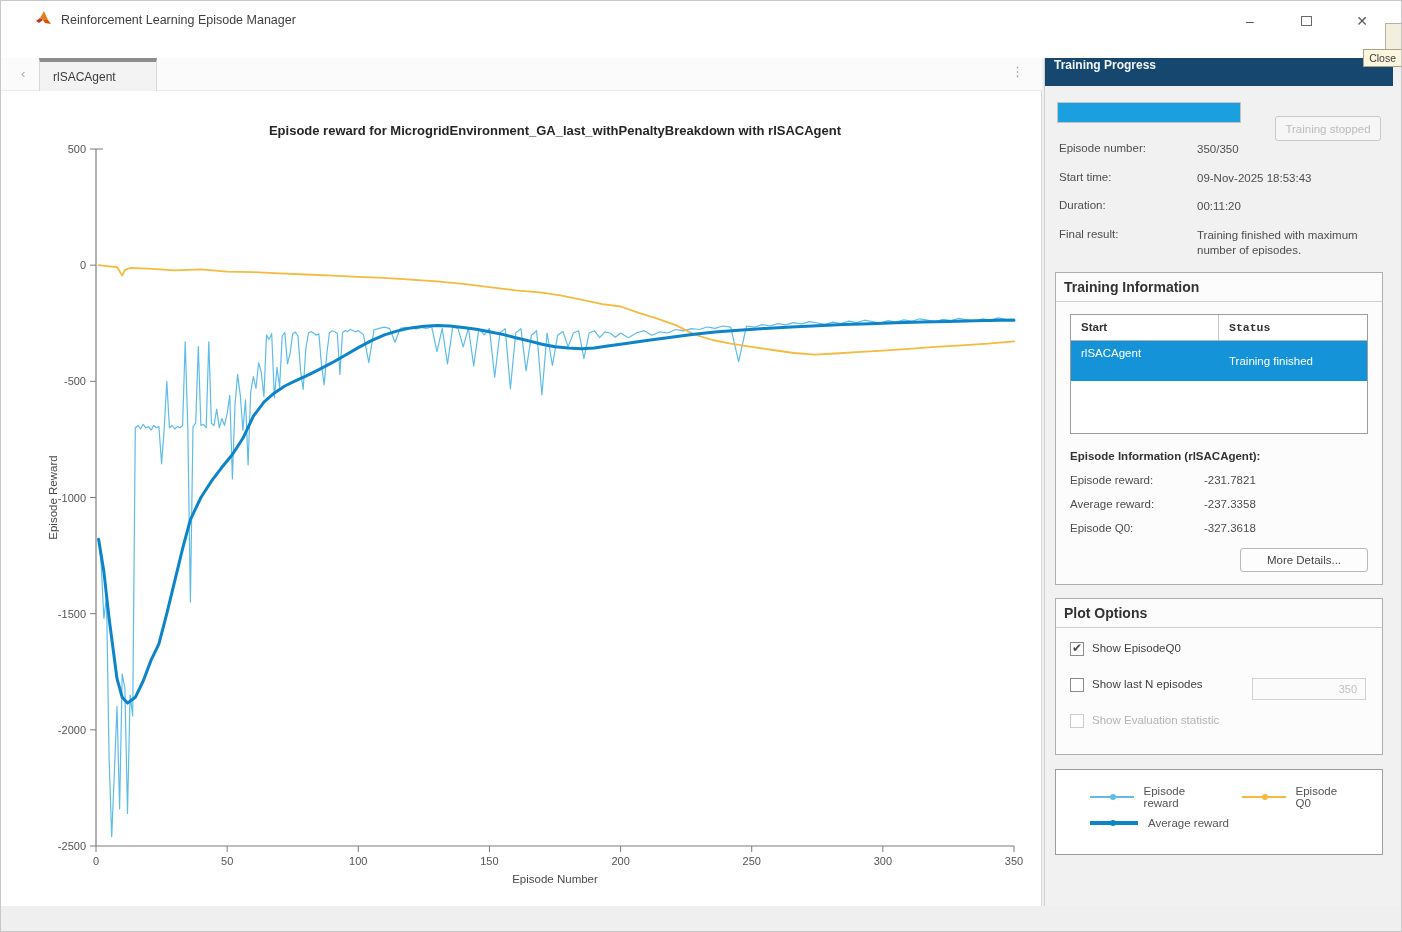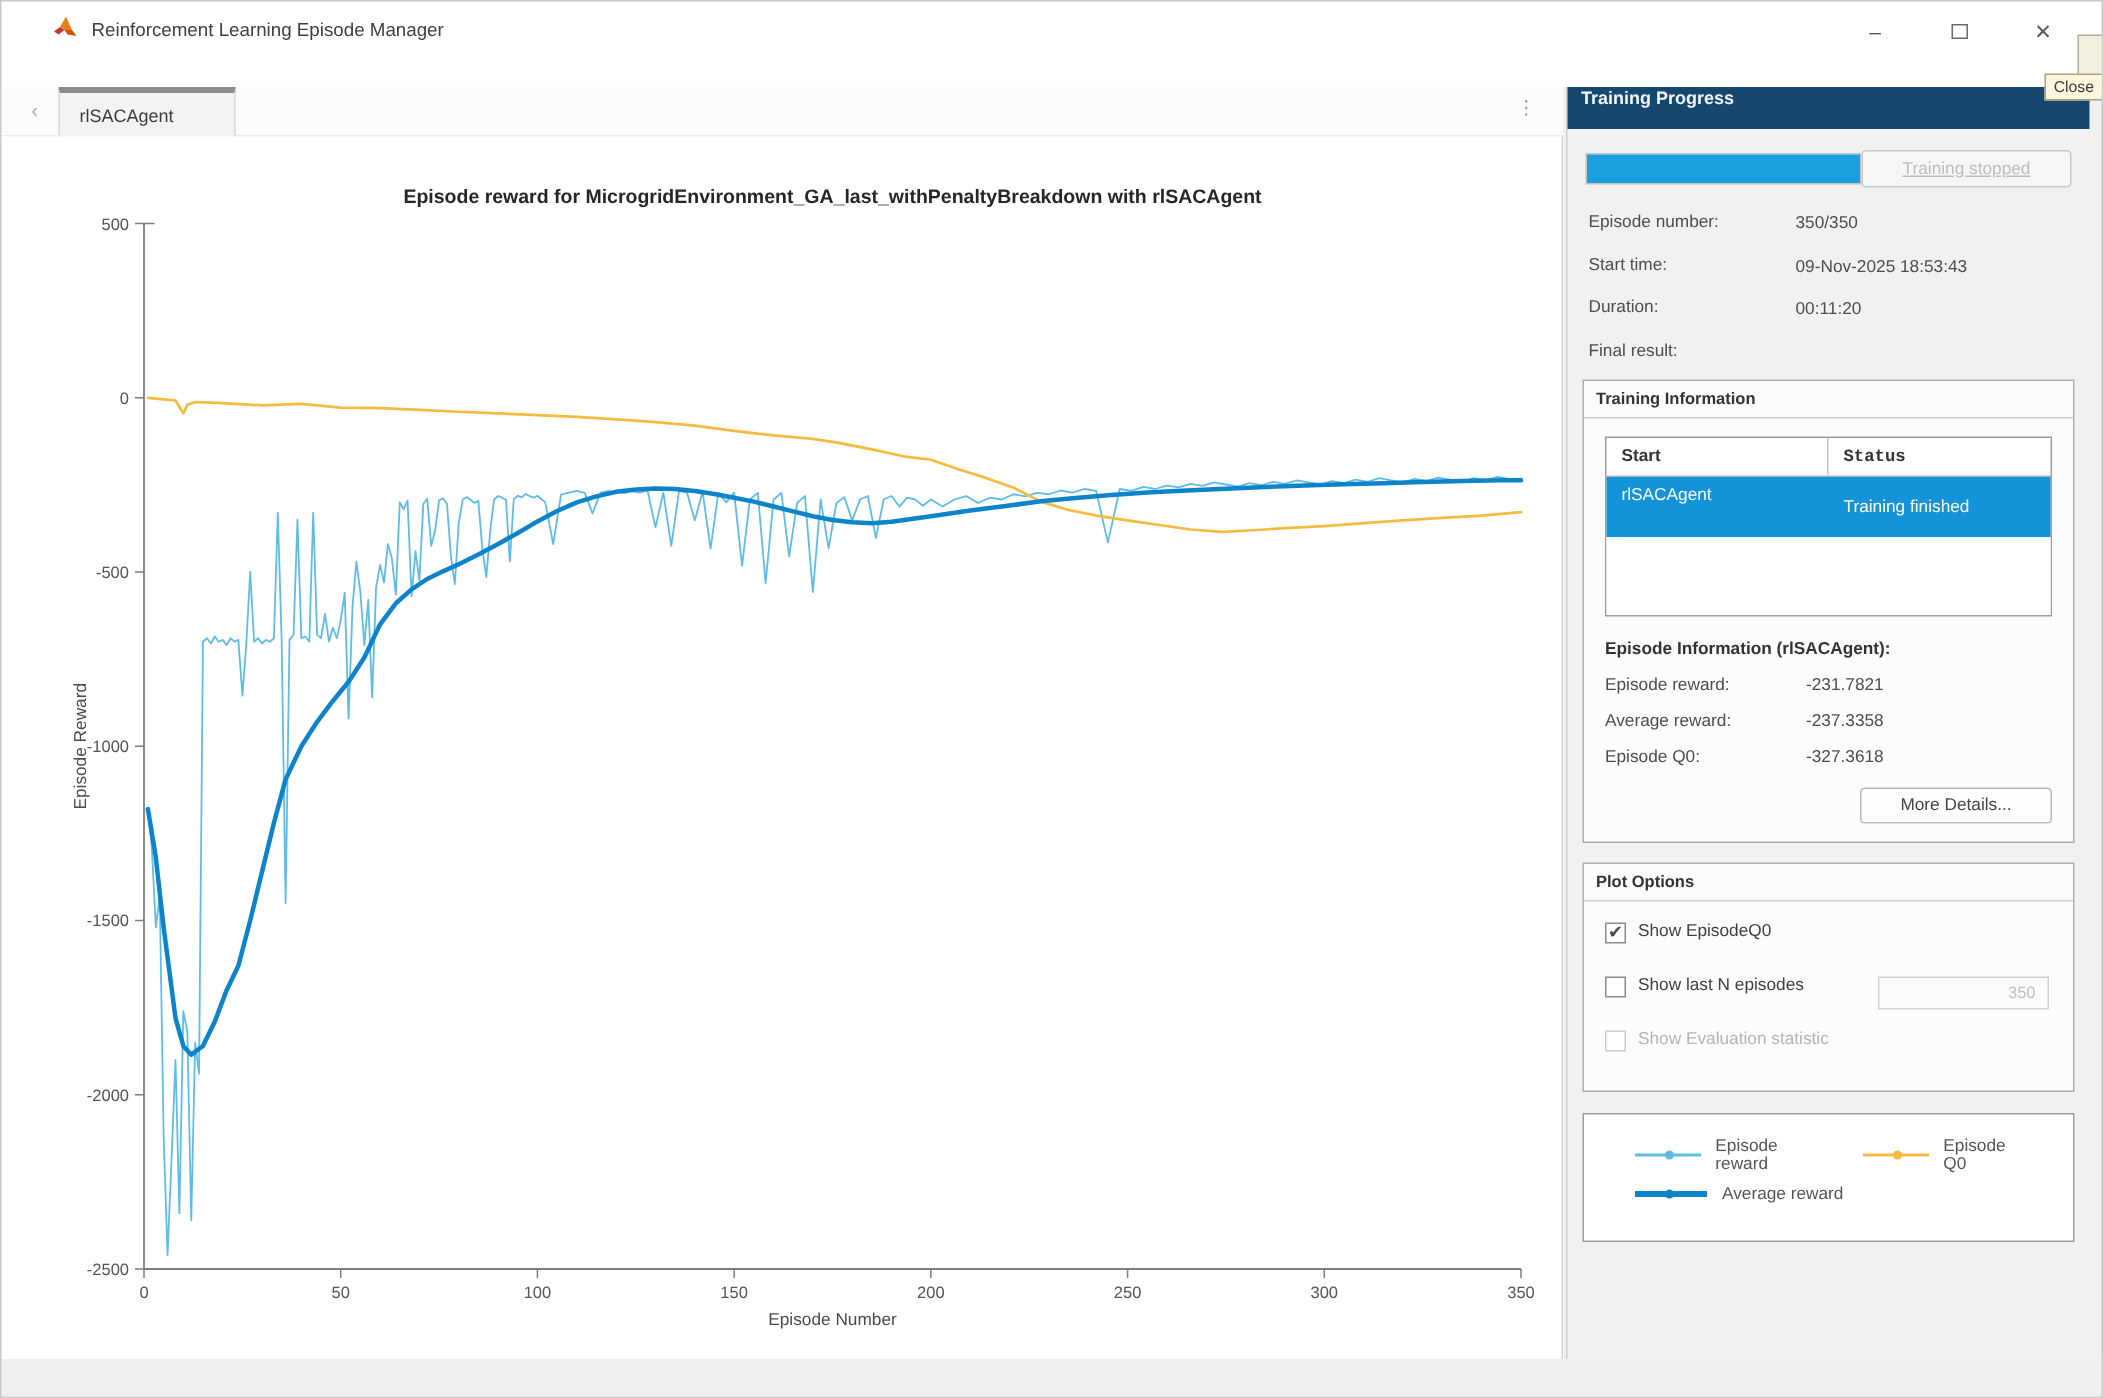--- a/index.html
+++ b/index.html
@@ -24,28 +24,28 @@
 
   
   .chart-area { position:absolute; left:0; top:90px; width:1041px; height:815px; background:#ffffff; border-right:1px solid #d6d6d6; }
 
   
   .right-panel { position:absolute; left:1043px; top:57px; width:349px; height:848px; background:#f1f1f1; border-left:1px solid #d0d0d0; }
   .panel-header { height:28px; background:#16476e; color:#f2f6fa; font-size:12px; font-weight:bold; display:flex; align-items:flex-start; padding-left:9px; }
   .progress-row { position:relative; margin:14px 12px 0 12px; height:25px; }
   .progress-track { position:absolute; left:0; top:2px; width:184px; height:21px; background:#ffffff; border:1px solid #c3c3c3; }
   .progress-fill { height:100%; background:#1ba0df; }
-  .stop-btn { position:absolute; right:0; top:0; width:140px; height:25px; background:#f6f6f6; border:1px solid #c9c9c9; border-radius:3px; color:#bcbcbc; font-size:11.5px; font-family:"Liberation Sans", sans-serif;text-decoration:underline; }
+  .stop-btn { position:absolute; right:0; top:16px; width:106px; height:25px; background:#f6f6f6; border:1px solid #c9c9c9; border-radius:3px; color:#bcbcbc; font-size:11.5px; font-family:"Liberation Sans", sans-serif; }
   .info-grid { margin:17px 0 0 14px; }
   .info-row { display:flex; margin-bottom:13px; font-size:11.5px; color:#4d4d4d; }
   .info-row .lbl { width:138px; flex-shrink:0; }
   .info-row .val { width:180px; line-height:1.35; }
 
   .groupbox { margin:13px 10px 0 10px; border:1px solid #aeaeae; background:#fcfcfc; }
-  .groupbox-title { font-size:11px; font-weight:bold; color:#333; padding:6px 8px; border-bottom:1px solid #cfcfcf; }
+  .groupbox-title { font-size:14px; font-weight:bold; color:#333; padding:6px 8px; border-bottom:1px solid #cfcfcf; }
 
   .ti-table { margin:12px 14px 0 14px; border:1px solid #9c9c9c; background:#ffffff; font-size:11.5px; }
   .ti-thead { display:flex; border-bottom:1px solid #b5b5b5; font-weight:bold; color:#333; }
   .ti-thead .c1 { width:148px; padding:6px 10px; border-right:1px solid #c4c4c4; }
   .ti-thead .c2 { flex:1; padding:6px 10px;font-family:Liberation Mono, monospace; }
   .ti-row-selected { display:flex; background:#1493d8; color:#ffffff; }
   .ti-row-selected .c1 { width:148px; padding:6px 10px; }
   .ti-row-selected .c2 { flex:1; padding:14px 10px; }
   .ti-empty { height:52px; background:#ffffff; }
 
@@ -180,20 +180,21 @@
       <div class="info-row">
         <span class="lbl">Start time:</span>
         <span class="val">09-Nov-2025 18:53:43</span>
       </div>
       <div class="info-row">
         <span class="lbl">Duration:</span>
         <span class="val">00:11:20</span>
       </div>
       <div class="info-row">
         <span class="lbl">Final result:</span>
+        <span class="val">Training finished with maximum number of episodes.</span>
       </div>
     </div>
 
     <div class="groupbox">
       <div class="groupbox-title">Training Information</div>
       <div class="ti-table">
         <div class="ti-thead">
           <span class="c1">Start</span>
           <span class="c2">Status</span>
         </div>

